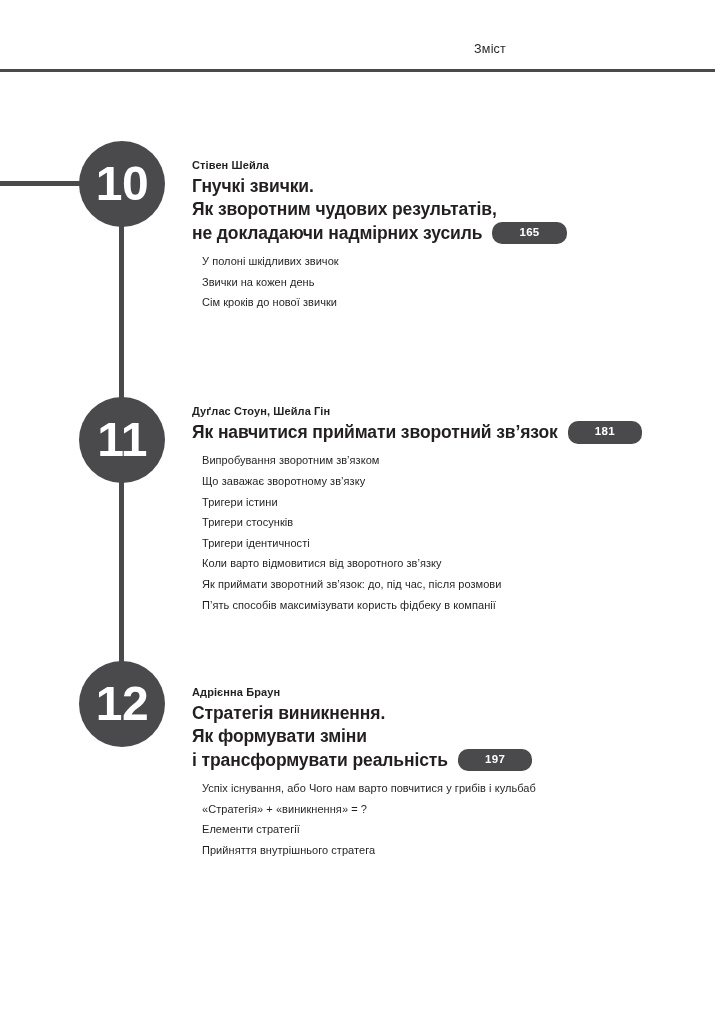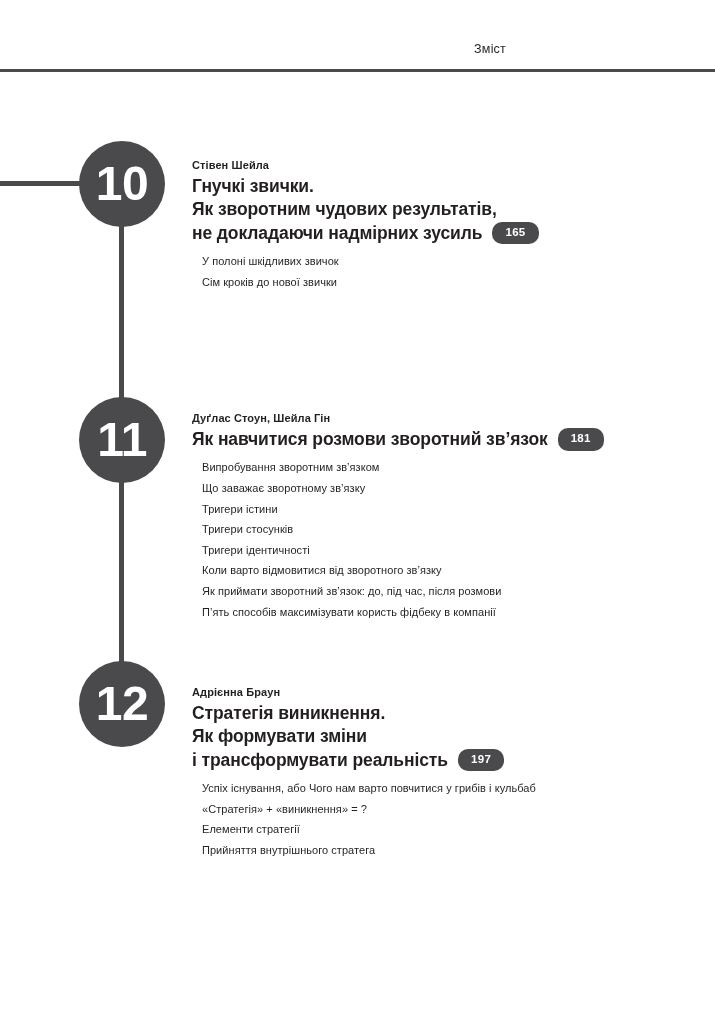--- a/index.html
+++ b/index.html
@@ -96,21 +96,21 @@
     letter-spacing: -0.5px;
     line-height: 1;
   }
 
   .chapter-body {
     position: absolute;
     left: 192px;
     top: 18px;
     width: 500px;
   }
-  .ch11 .chapter-body { top: 15px; }
+  .ch11 .chapter-body { top: 8px; }
   .ch12 .chapter-body { top: 25px; }
 
   .chapter-author {
     font-size: 11px;
     font-weight: 700;
     color: #231f20;
     line-height: 1.2;
     margin-bottom: 3px;
     letter-spacing: 0.1px;
   }
@@ -133,21 +133,21 @@
     vertical-align: 3px;
     margin-left: 10px;
   }
 
   .page-pill {
     background: #4a4a4d;
     color: #ffffff;
     font-size: 11.5px;
     font-weight: 700;
     line-height: 1;
-    padding: 5px 13px 6px;
+    padding: 5px 27px 6px;
     border-radius: 10px;
     letter-spacing: 0.3px;
   }
 
   .section-list {
     list-style: none;
     margin: 6px 0 0 0;
     padding: 0 0 0 10px;
   }
   .section-list li {
@@ -179,32 +179,33 @@
     <div class="chapter-author">Стівен Шейла</div>
     <div class="chapter-title">
       <span class="title-line">Гнучкі звички.</span>
       <span class="title-line">Як зворотним чудових результатів,</span>
       <span class="title-line">
         <span>не докладаючи надмірних зусиль</span><span class="page-pill">165</span>
       </span>
     </div>
     <ul class="section-list">
       <li>У полоні шкідливих звичок</li>
+      <li>Звички на кожен день</li>
       <li>Сім кроків до нової звички</li>
     </ul>
   </div>
 </div>
 
 <div class="chapter ch11">
   <div class="chapter-badge">11</div>
   <div class="chapter-body">
     <div class="chapter-author">Дуґлас Стоун, Шейла Гін</div>
     <div class="chapter-title">
       <span class="title-line">
-        <span>Як навчитися розмови зворотний зв’язок</span><span class="page-pill">181</span>
+        <span>Як навчитися приймати зворотний зв’язок</span><span class="page-pill">181</span>
       </span>
     </div>
     <ul class="section-list">
       <li>Випробування зворотним зв’язком</li>
       <li>Що заважає зворотному зв’язку</li>
       <li>Тригери істини</li>
       <li>Тригери стосунків</li>
       <li>Тригери ідентичності</li>
       <li>Коли варто відмовитися від зворотного зв’язку</li>
       <li>Як приймати зворотний зв’язок: до, під час, після розмови</li>

